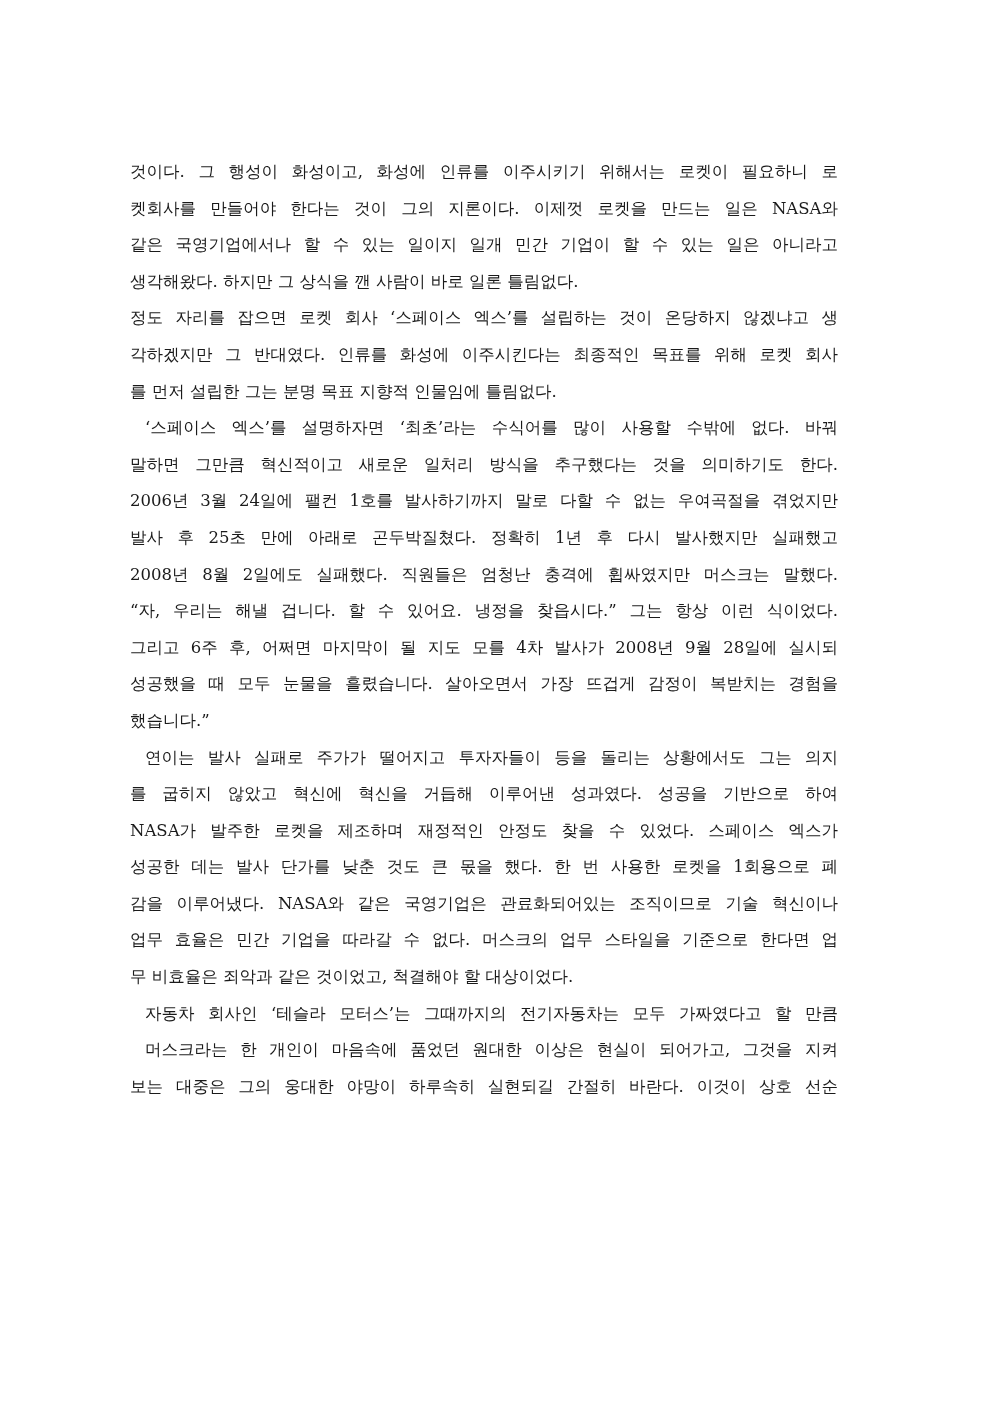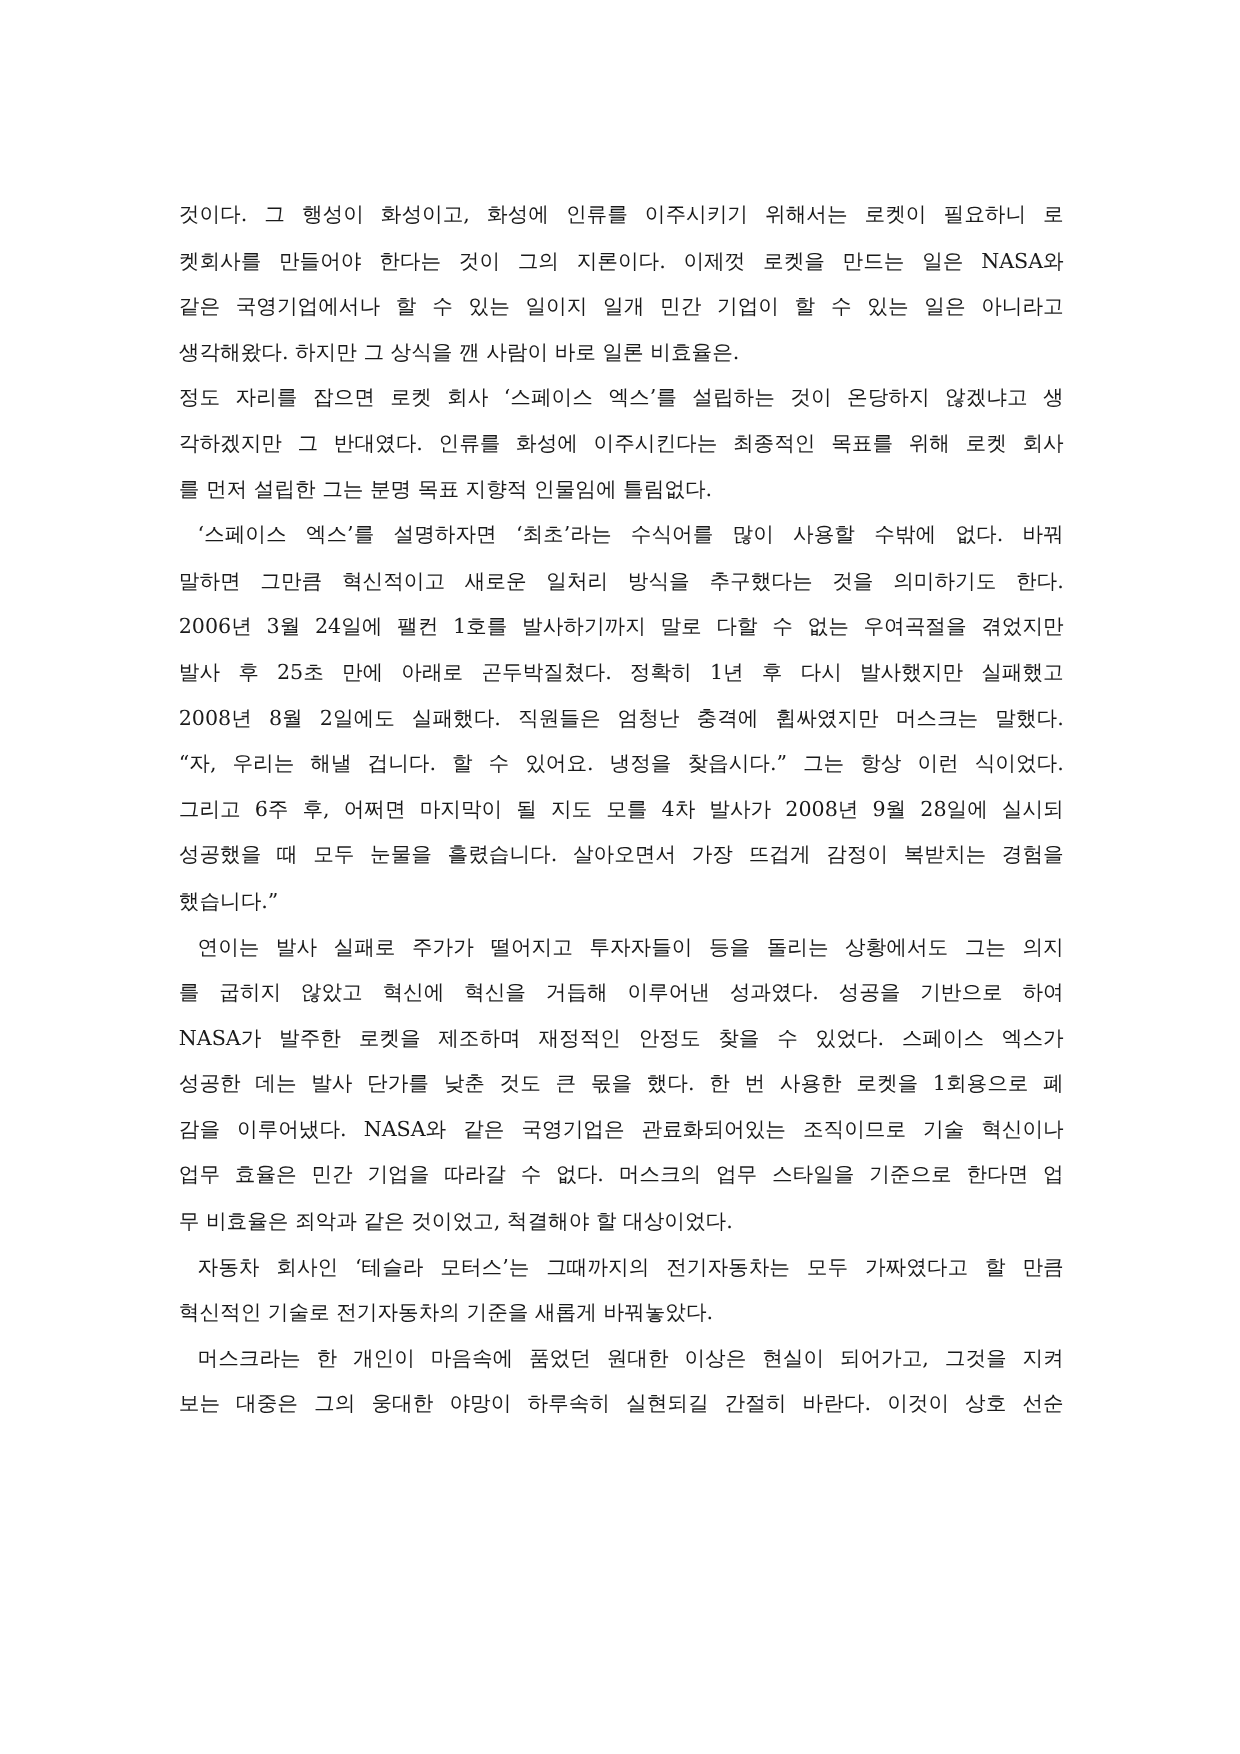--- a/index.html
+++ b/index.html
@@ -1,19 +1,19 @@
 <!DOCTYPE html>
 <html><head>
 <meta charset="utf-8">
 <style>
   html, body { margin: 0; padding: 0; background: #ffffff; }
   body { width: 992px; height: 1403px; position: relative; overflow: hidden; }
   .page {
     position: absolute;
-    left: 143px;
+    left: 130px;
     top: 159px;
     width: 708px;
     font-family: "DejaVu Serif", "Liberation Serif", serif;
     font-size: 16.5px;
     color: #1a1a1a;
     letter-spacing: 0px;
   }
   .line {
     height: 36.6px;
     line-height: 26px;
@@ -27,21 +27,21 @@
 </style>
 </head>
 <body>
 
 <div class="page">
 
   <div>
     <div class="line">것이다. 그 행성이 화성이고, 화성에 인류를 이주시키기 위해서는 로켓이 필요하니 로</div>
     <div class="line">켓회사를 만들어야 한다는 것이 그의 지론이다. 이제껏 로켓을 만드는 일은 NASA와</div>
     <div class="line">같은 국영기업에서나 할 수 있는 일이지 일개 민간 기업이 할 수 있는 일은 아니라고</div>
-    <div class="line last">생각해왔다. 하지만 그 상식을 깬 사람이 바로 일론 비효율은.</div>
+    <div class="line last">생각해왔다. 하지만 그 상식을 깬 사람이 바로 일론 틀림없다.</div>
   </div>
 
   <div>
     <div class="line">정도 자리를 잡으면 로켓 회사 ‘스페이스 엑스’를 설립하는 것이 온당하지 않겠냐고 생</div>
     <div class="line">각하겠지만 그 반대였다. 인류를 화성에 이주시킨다는 최종적인 목표를 위해 로켓 회사</div>
     <div class="line last">를 먼저 설립한 그는 분명 목표 지향적 인물임에 틀림없다.</div>
   </div>
 
   <div>
     <div class="line indent">‘스페이스 엑스’를 설명하자면 ‘최초’라는 수식어를 많이 사용할 수밖에 없다. 바꿔</div>
@@ -60,20 +60,19 @@
     <div class="line">를 굽히지 않았고 혁신에 혁신을 거듭해 이루어낸 성과였다. 성공을 기반으로 하여</div>
     <div class="line">NASA가 발주한 로켓을 제조하며 재정적인 안정도 찾을 수 있었다. 스페이스 엑스가</div>
     <div class="line">성공한 데는 발사 단가를 낮춘 것도 큰 몫을 했다. 한 번 사용한 로켓을 1회용으로 폐</div>
     <div class="line">감을 이루어냈다. NASA와 같은 국영기업은 관료화되어있는 조직이므로 기술 혁신이나</div>
     <div class="line">업무 효율은 민간 기업을 따라갈 수 없다. 머스크의 업무 스타일을 기준으로 한다면 업</div>
     <div class="line last">무 비효율은 죄악과 같은 것이었고, 척결해야 할 대상이었다.</div>
   </div>
 
   <div>
     <div class="line indent">자동차 회사인 ‘테슬라 모터스’는 그때까지의 전기자동차는 모두 가짜였다고 할 만큼</div>
-    <div class="line last">혁신적인 기술로 전기자동차의 기준을 새롭게 바꿔놓았다.</div>
   </div>
 
   <div>
     <div class="line indent">머스크라는 한 개인이 마음속에 품었던 원대한 이상은 현실이 되어가고, 그것을 지켜</div>
     <div class="line">보는 대중은 그의 웅대한 야망이 하루속히 실현되길 간절히 바란다. 이것이 상호 선순</div>
   </div>
 </div>
 
 </body></html>

